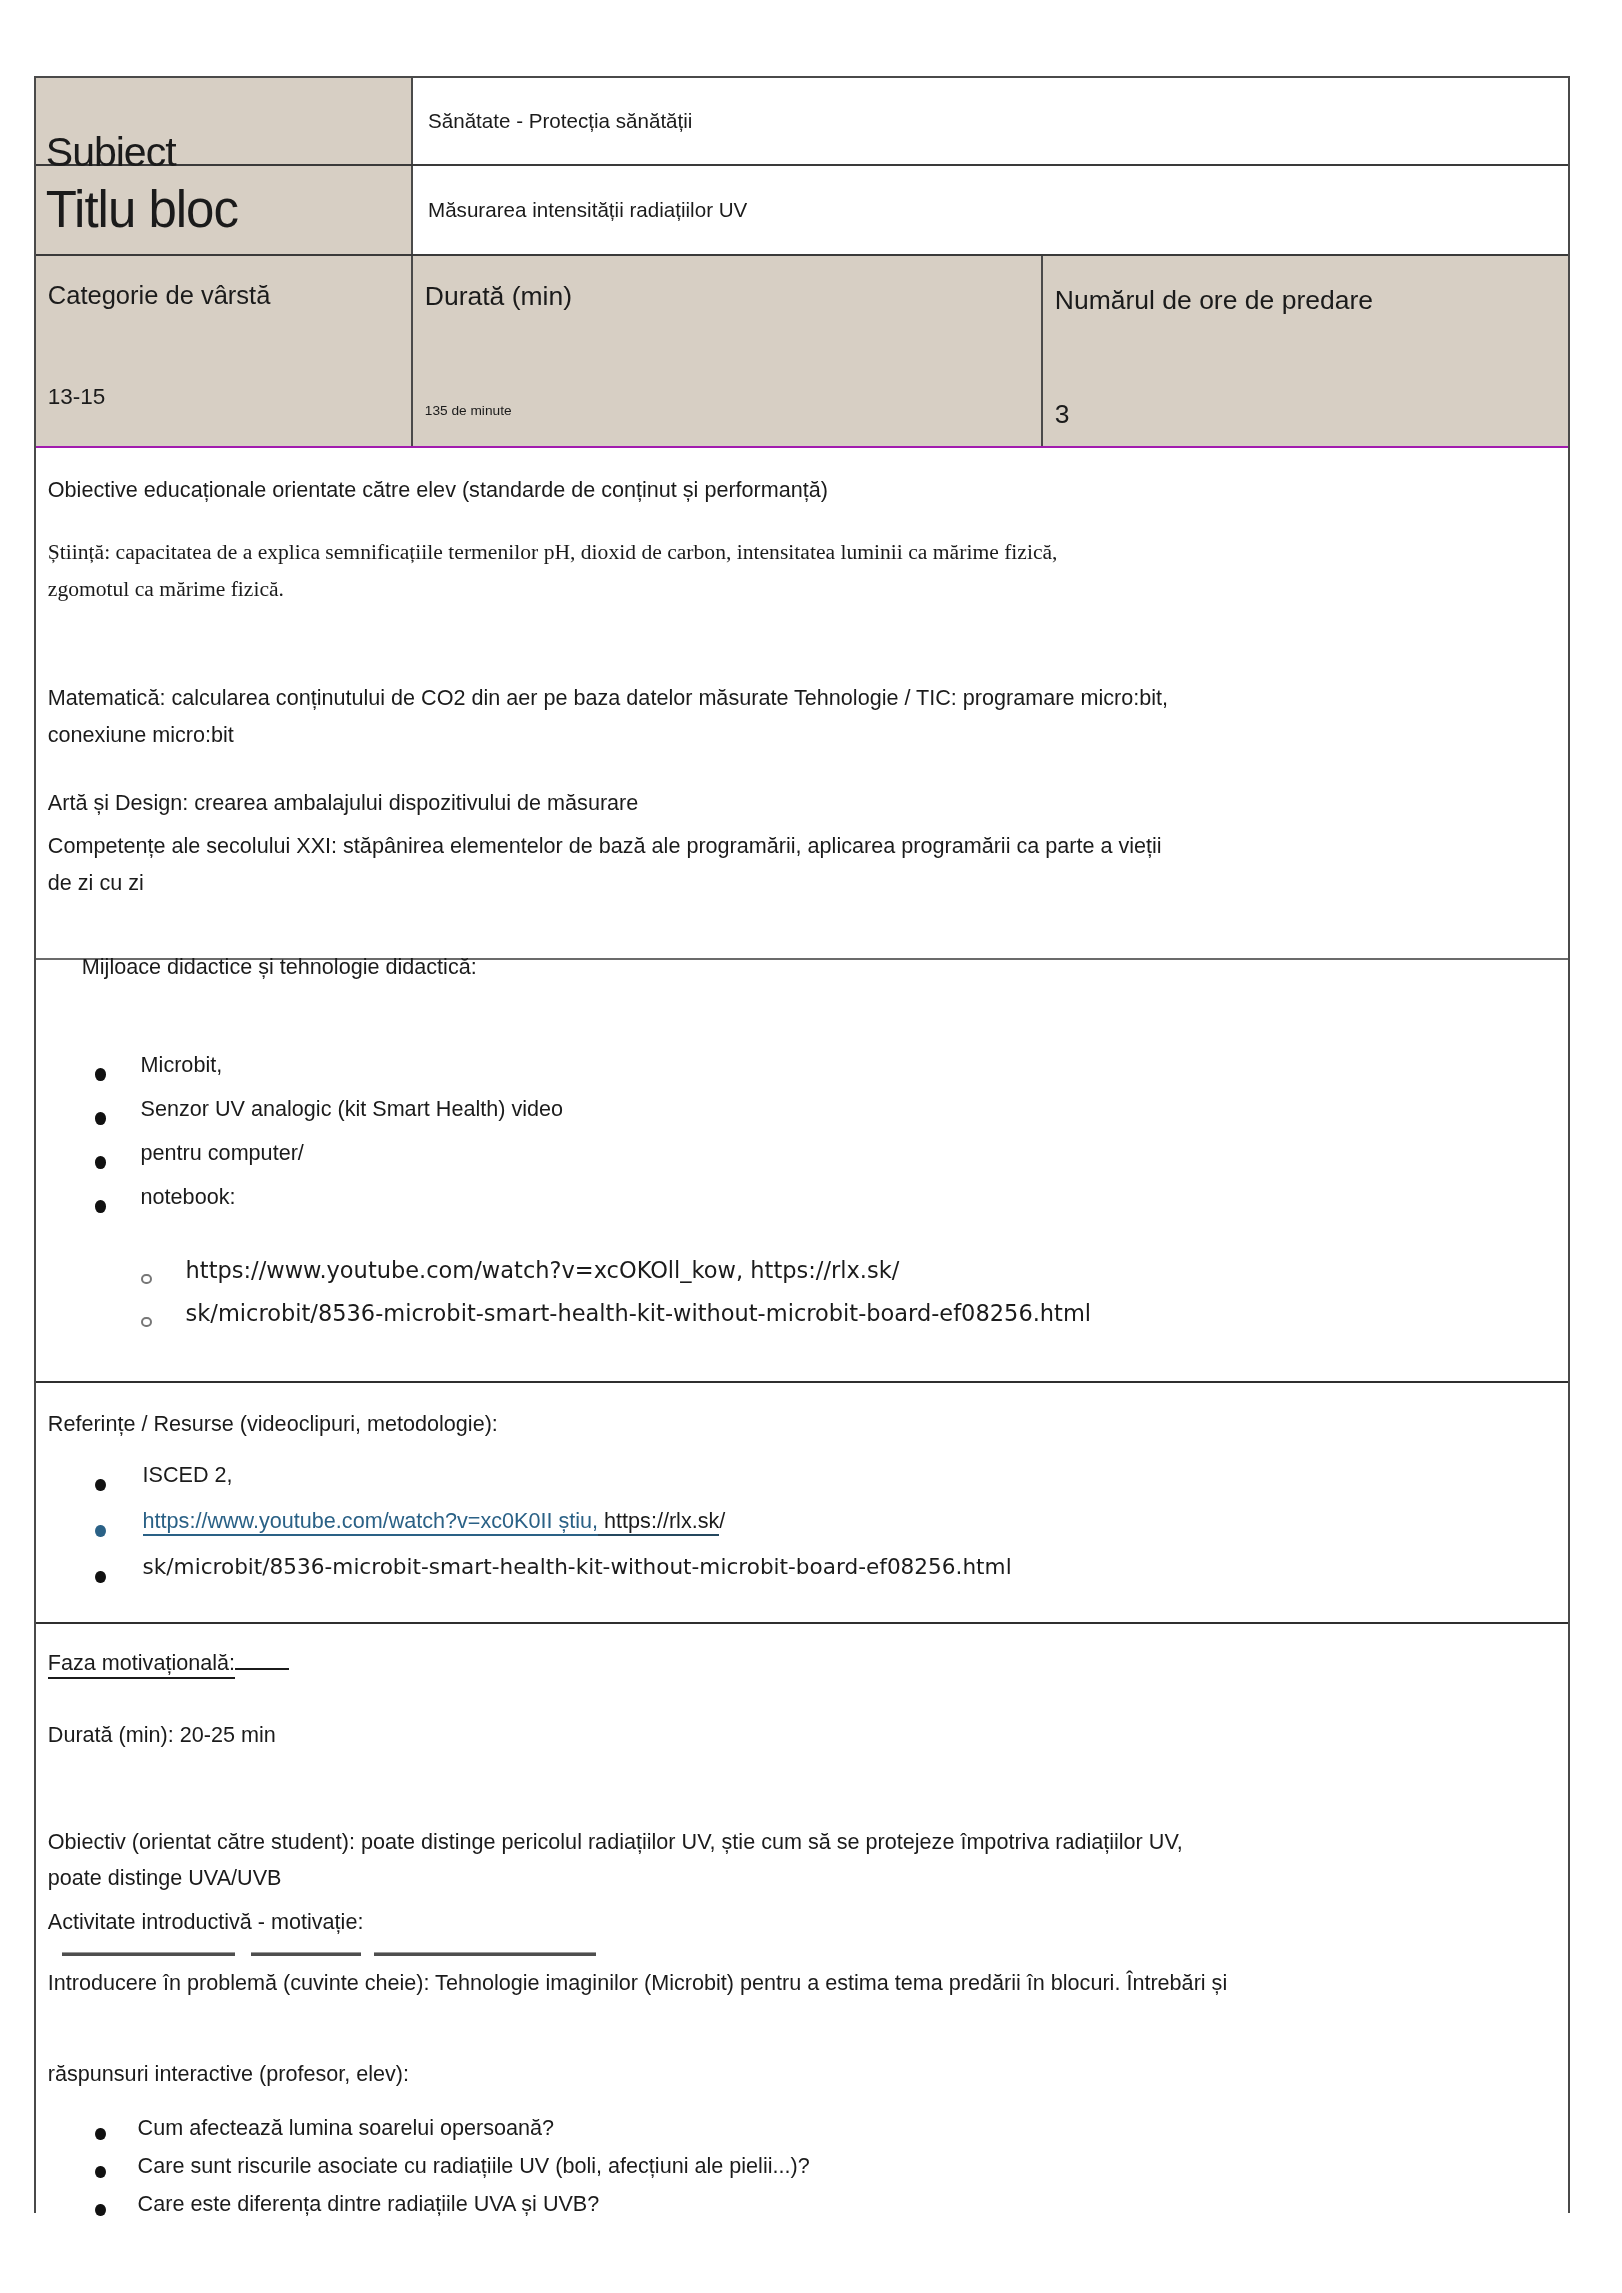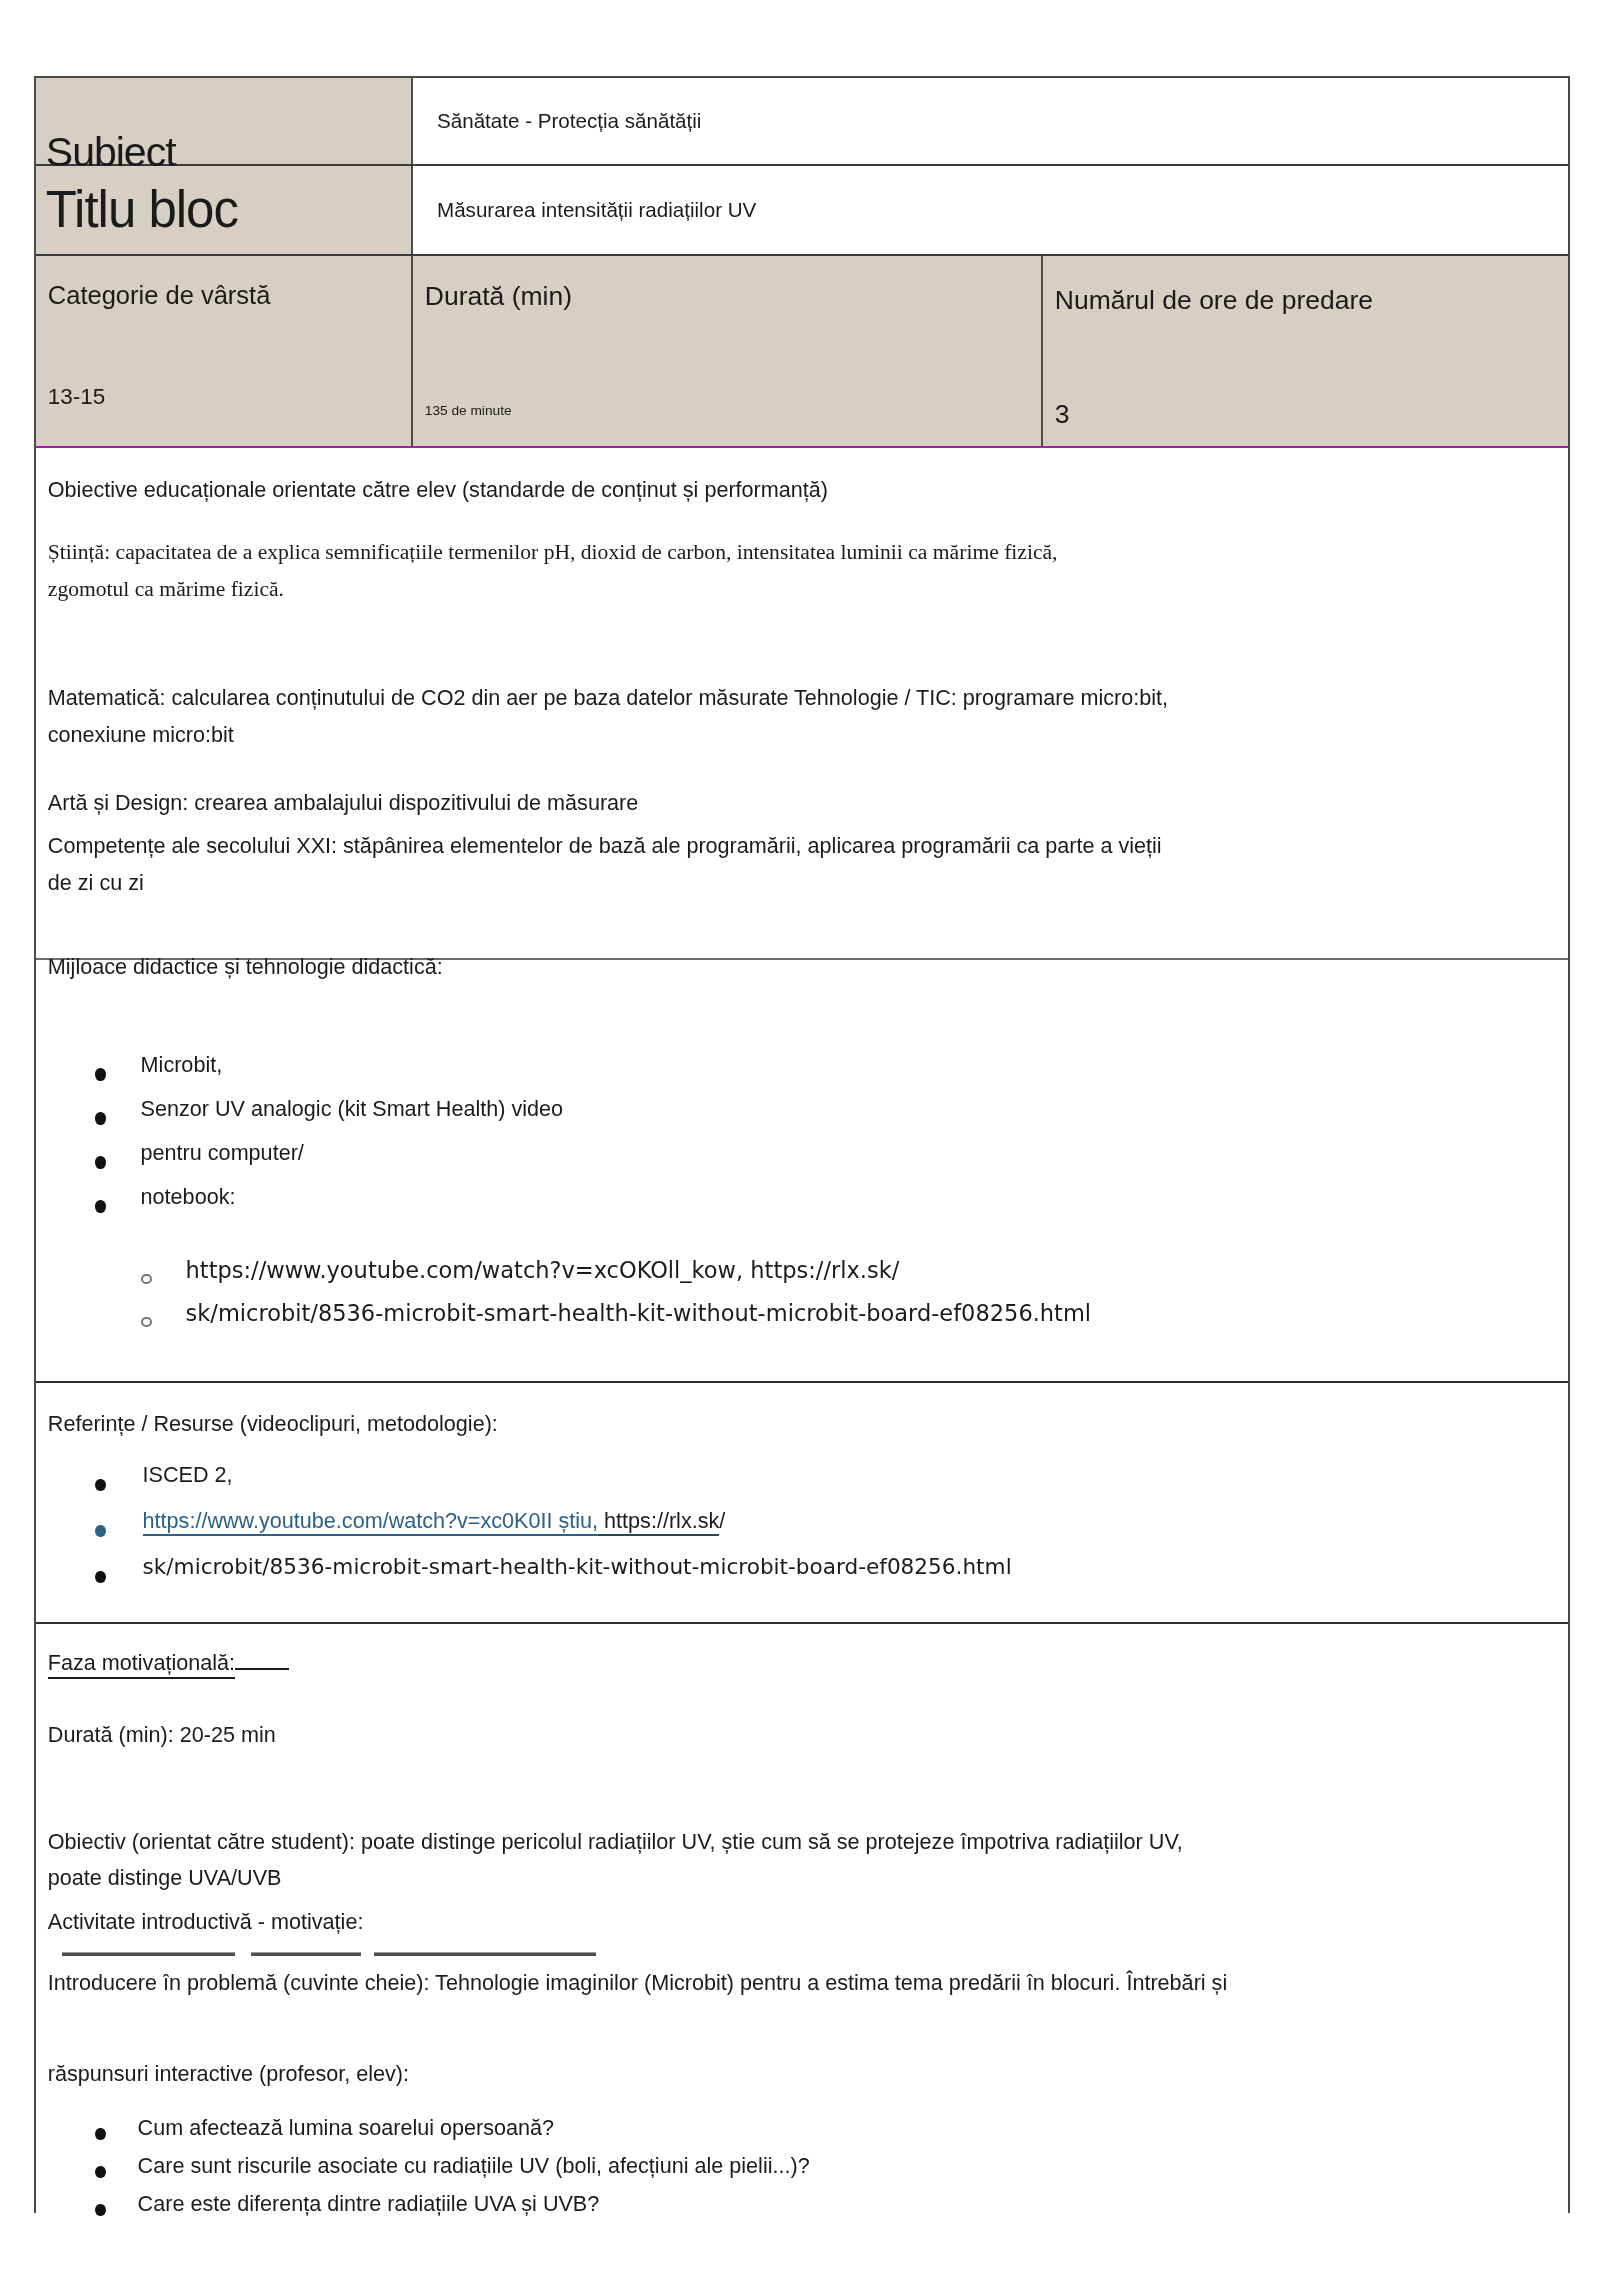--- a/index.html
+++ b/index.html
@@ -36,21 +36,21 @@
     line-height:0.95;
   }
   .subject-label .big{margin-bottom:-7.8px;}
   .blocktitle-label{
     display:flex;align-items:center;
     padding-left:9.8px;
     font-size:51px;letter-spacing:-1px;
   }
   .hdr-value{
     display:flex;align-items:center;
-    padding-left:24px;font-size:20.6px;
+    padding-left:15px;font-size:20.6px;
   }
 
   
   .row-meta{height:192px;border-bottom:2px solid #a21caf;}
   .meta-cell{display:flex;flex-direction:column;padding:25.5px 0 13.7px 11.8px;}
   .meta-age{width:377px;border-right:2px solid #4a4a4a;}
   .meta-duration{width:630px;border-right:2px solid #4a4a4a;}
   .meta-hours{flex:1;}
   .meta-label{font-size:25.5px;}
   .meta-hours .meta-label{font-size:26.5px;padding-top:3.9px;}
@@ -65,21 +65,21 @@
   .obj-title{font-size:21.6px;margin-bottom:31px;}
   .para{font-size:21.6px;line-height:37px;}
   .p1{margin-bottom:71px;font-family:Liberation Serif, serif;}
   .p2{margin-bottom:31px;}
   .p3{margin-bottom:5.9px;}
 
   
   .cell-aids{height:423px;background:#fff;border-bottom:2.9px solid #2f2f2f;padding-left:11.8px;}
   .aids-heading{
     font-size:21.6px;margin-top:-15.7px;line-height:29px;
-    background:transparent;display:inline-block;
+    background:transparent;display:inline-block;margin-left:34px;
   }
   .blist{margin-top:71px;}
   .bitem{display:flex;align-items:baseline;height:44px;font-size:21.6px;}
   .dot{
     width:10.8px;height:12.7px;border-radius:50%;
     background:#111;flex:0 0 10.8px;
     margin-left:47px;margin-right:35px;
     align-self:center;
   }
   .sublist{margin-top:29px;}

